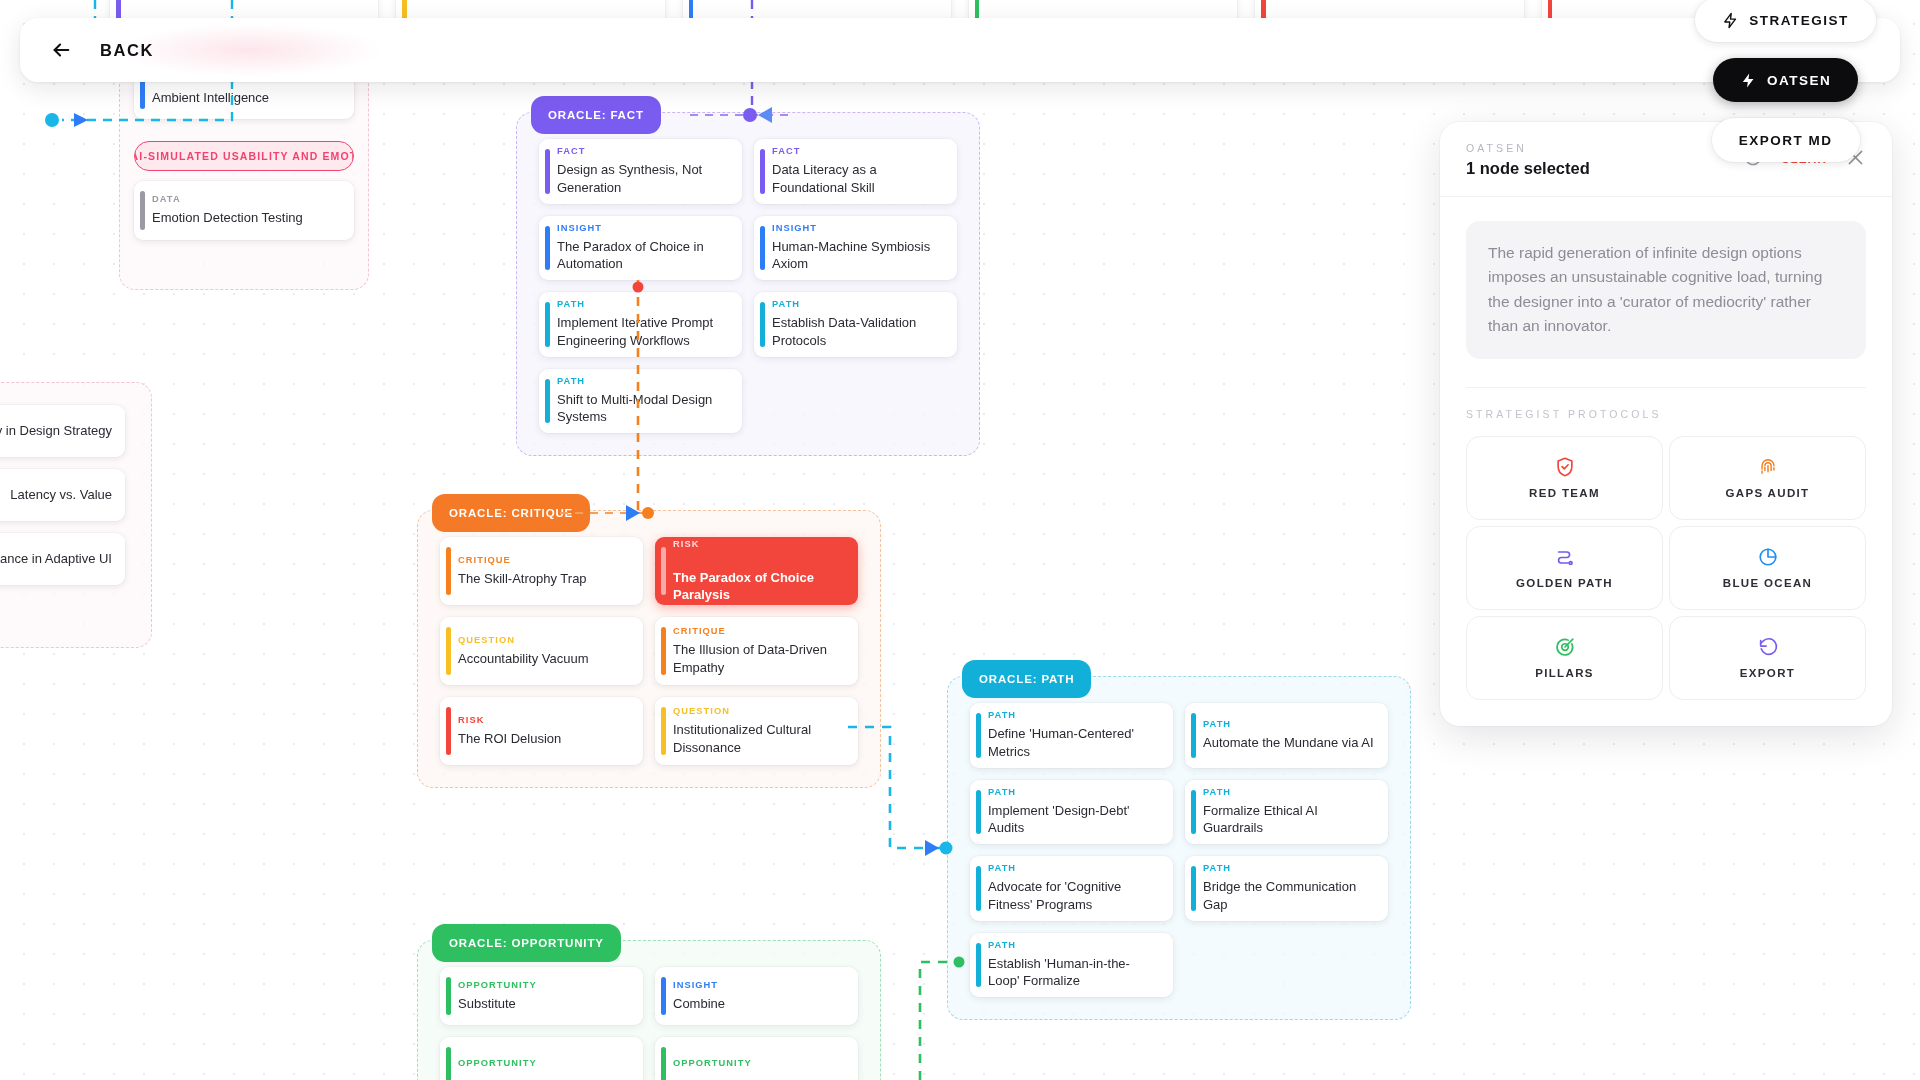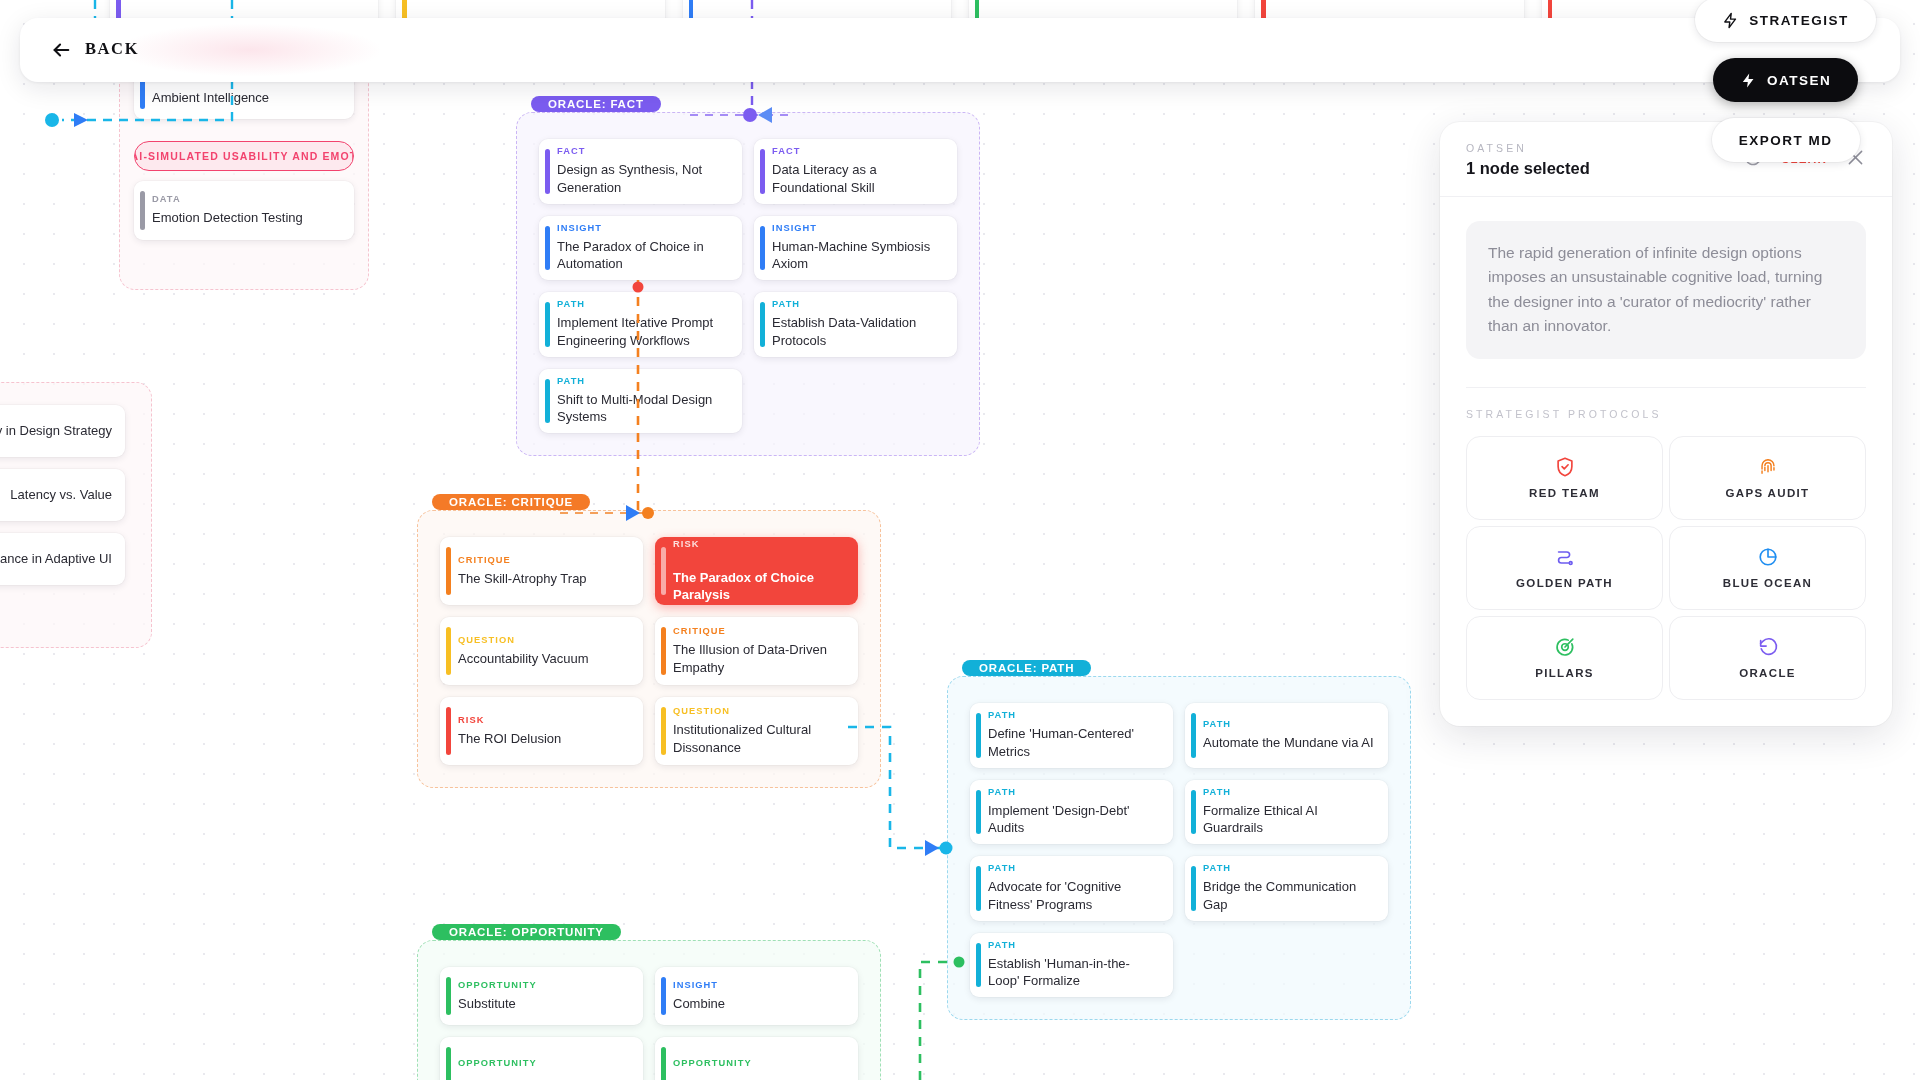--- a/index.html
+++ b/index.html
@@ -30,24 +30,24 @@
     padding: 0 22px;
     z-index: 60;
   }
   #toolbar .pinkwash {
     position: absolute; left: 100px; top: 6px;
     width: 260px; height: 52px;
     background: radial-gradient(ellipse at center, rgba(246,170,190,.30), rgba(246,170,190,0) 72%);
     border-radius: 26px; pointer-events: none;
   }
   .back-btn {
-    display: flex; align-items: flex-start; gap: 13px;
+    display: flex; align-items: center; gap: 28px;
     background: none; border: none; cursor: pointer;
     padding: 6px 8px;
-    position: relative; z-index: 2; font-family: Liberation Serif, serif;
+    position: relative; z-index: 2;
   }
   .back-arrow { width: 22px; height: 22px; display: block; }
   .back-label {
     font-size: 16.5px; font-weight: 700; letter-spacing: 1.6px; color: #111115;
   }
   .tb-spacer { flex: 1; }
   .tb-actions { display: flex; align-items: center; gap: 16px; flex-direction: column; }
   .tb-btn {
     display: flex; align-items: center; justify-content: center; gap: 10px;
     height: 44px; padding: 0 26px;
@@ -72,21 +72,21 @@
   .tb-btn svg { display: block; flex: 0 0 auto; }
 
   
   .cluster {
     position: absolute;
     border: 1.6px dashed;
     border-radius: 16px;
   }
   .cluster-title {
     position: absolute; top: -17px; left: 14px;
-    height: 16px; padding: 0 17px;
+    height: 38px; padding: 0 17px;
     display: flex; align-items: center;
     border-radius: 13px;
     color: #fff; font-size: 11.5px; font-weight: 700; letter-spacing: .85px;
     white-space: nowrap;
   }
   .cl-grid {
     position: absolute; inset: 0;
     padding: 26px 22px 22px 22px;
     display: grid; grid-template-columns: 1fr 1fr;
     gap: 12px 12px;
@@ -552,18 +552,18 @@
         <span class="pname">PILLARS</span>
       </button>
 
       <button class="proto-btn">
         <span>
           <svg width="22" height="22" viewBox="0 0 24 24" fill="none" stroke="#7b5cf0" stroke-width="1.8" stroke-linecap="round" stroke-linejoin="round">
             <polyline points="4 5 4 11 10 11"></polyline>
             <path d="M4.6 14a8.5 8.5 0 1 0 2-8.4L4 8"></path>
           </svg>
         </span>
-        <span class="pname">ORACLE</span>
+        <span class="pname">EXPORT</span>
       </button>
 
     </div>
   </div>
 </div>
 
 </body></html>

